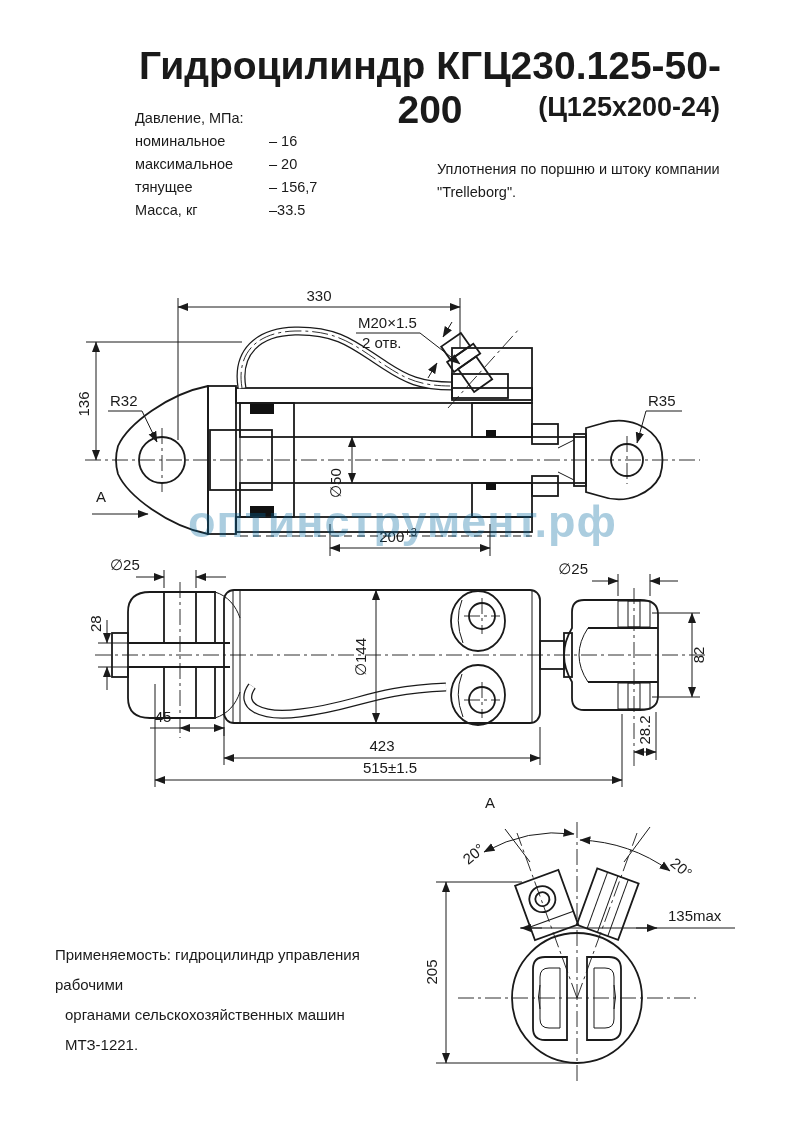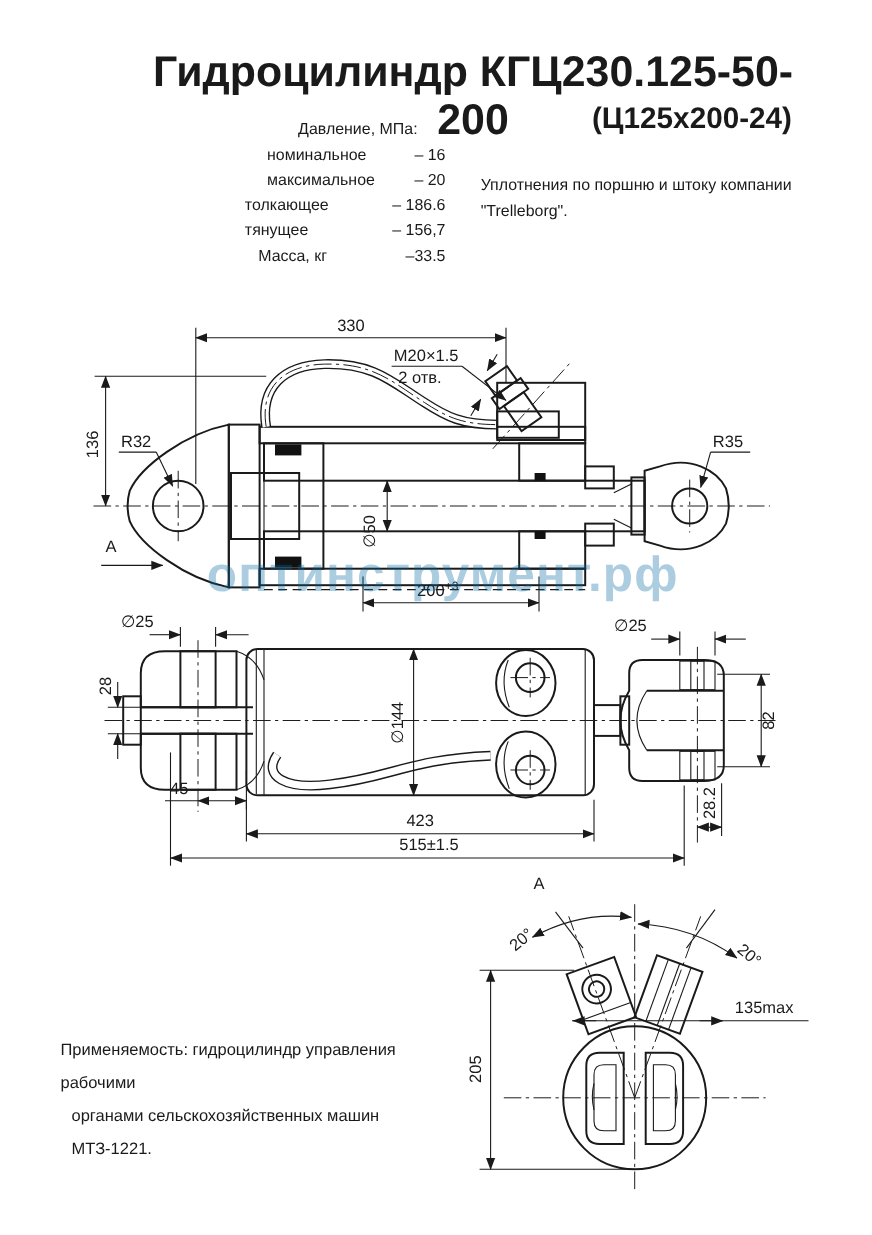--- a/index.html
+++ b/index.html
@@ -3,21 +3,21 @@
 <meta charset="utf-8">
 <style>
   html,body{margin:0;padding:0;background:#888;}
   .page{position:relative;width:793px;height:1123px;background:#ffffff;margin:0 auto;overflow:hidden;
         font-family:"Liberation Sans","DejaVu Sans",sans-serif;color:#1a1a1a;}
   .title-line1{position:absolute;left:120px;top:44px;width:620px;text-align:center;
                font-size:39px;font-weight:bold;letter-spacing:0px;}
   .title-line2{position:absolute;left:120px;top:92px;width:600px;text-align:right;
                font-size:27px;font-weight:bold;}
   .specs{position:absolute;left:135px;top:106px;width:270px;}
-  .spec-row{display:flex;height:23px;font-size:14.5px;align-items:center;justify-content:flex-end;}
+  .spec-row{display:flex;height:23px;font-size:14.5px;align-items:center;}
   .spec-label{width:134px;}
   .spec-value{}
   .note{position:absolute;left:437px;top:158px;width:300px;font-size:14.5px;line-height:23px;}
   .apply{position:absolute;left:55px;top:896px;width:360px;font-size:15px;line-height:30px;margin-top:44px;}
   .apply .l2{padding-left:10px;}
   .watermark{position:absolute;left:188px;top:496px;font-size:45px;font-weight:bold;
              color:#0369a1;opacity:0.33;letter-spacing:1px;white-space:nowrap;pointer-events:none;}
   svg text{font-family:"Liberation Sans","DejaVu Sans",sans-serif;font-size:15px;fill:#1a1a1a;}
   .ol{stroke:#1a1a1a;stroke-width:1.8;fill:none;}
   .thin{stroke:#1a1a1a;stroke-width:1;fill:none;}
@@ -40,24 +40,20 @@
       </div>
     <div class="spec-row">
         <div class="spec-label">номинальное</div>
         <div class="spec-value">– 16</div>
       </div>
     <div class="spec-row">
         <div class="spec-label">максимальное</div>
         <div class="spec-value">– 20</div>
       </div>
     <div class="spec-row">
-        <div class="spec-label">толкающее</div>
-        <div class="spec-value">– 186.6</div>
-      </div>
-    <div class="spec-row">
         <div class="spec-label">тянущее</div>
         <div class="spec-value">– 156,7</div>
       </div>
     <div class="spec-row">
         <div class="spec-label">Масса, кг</div>
         <div class="spec-value">–33.5</div>
       </div>
   </div>
 
   <div class="note">

